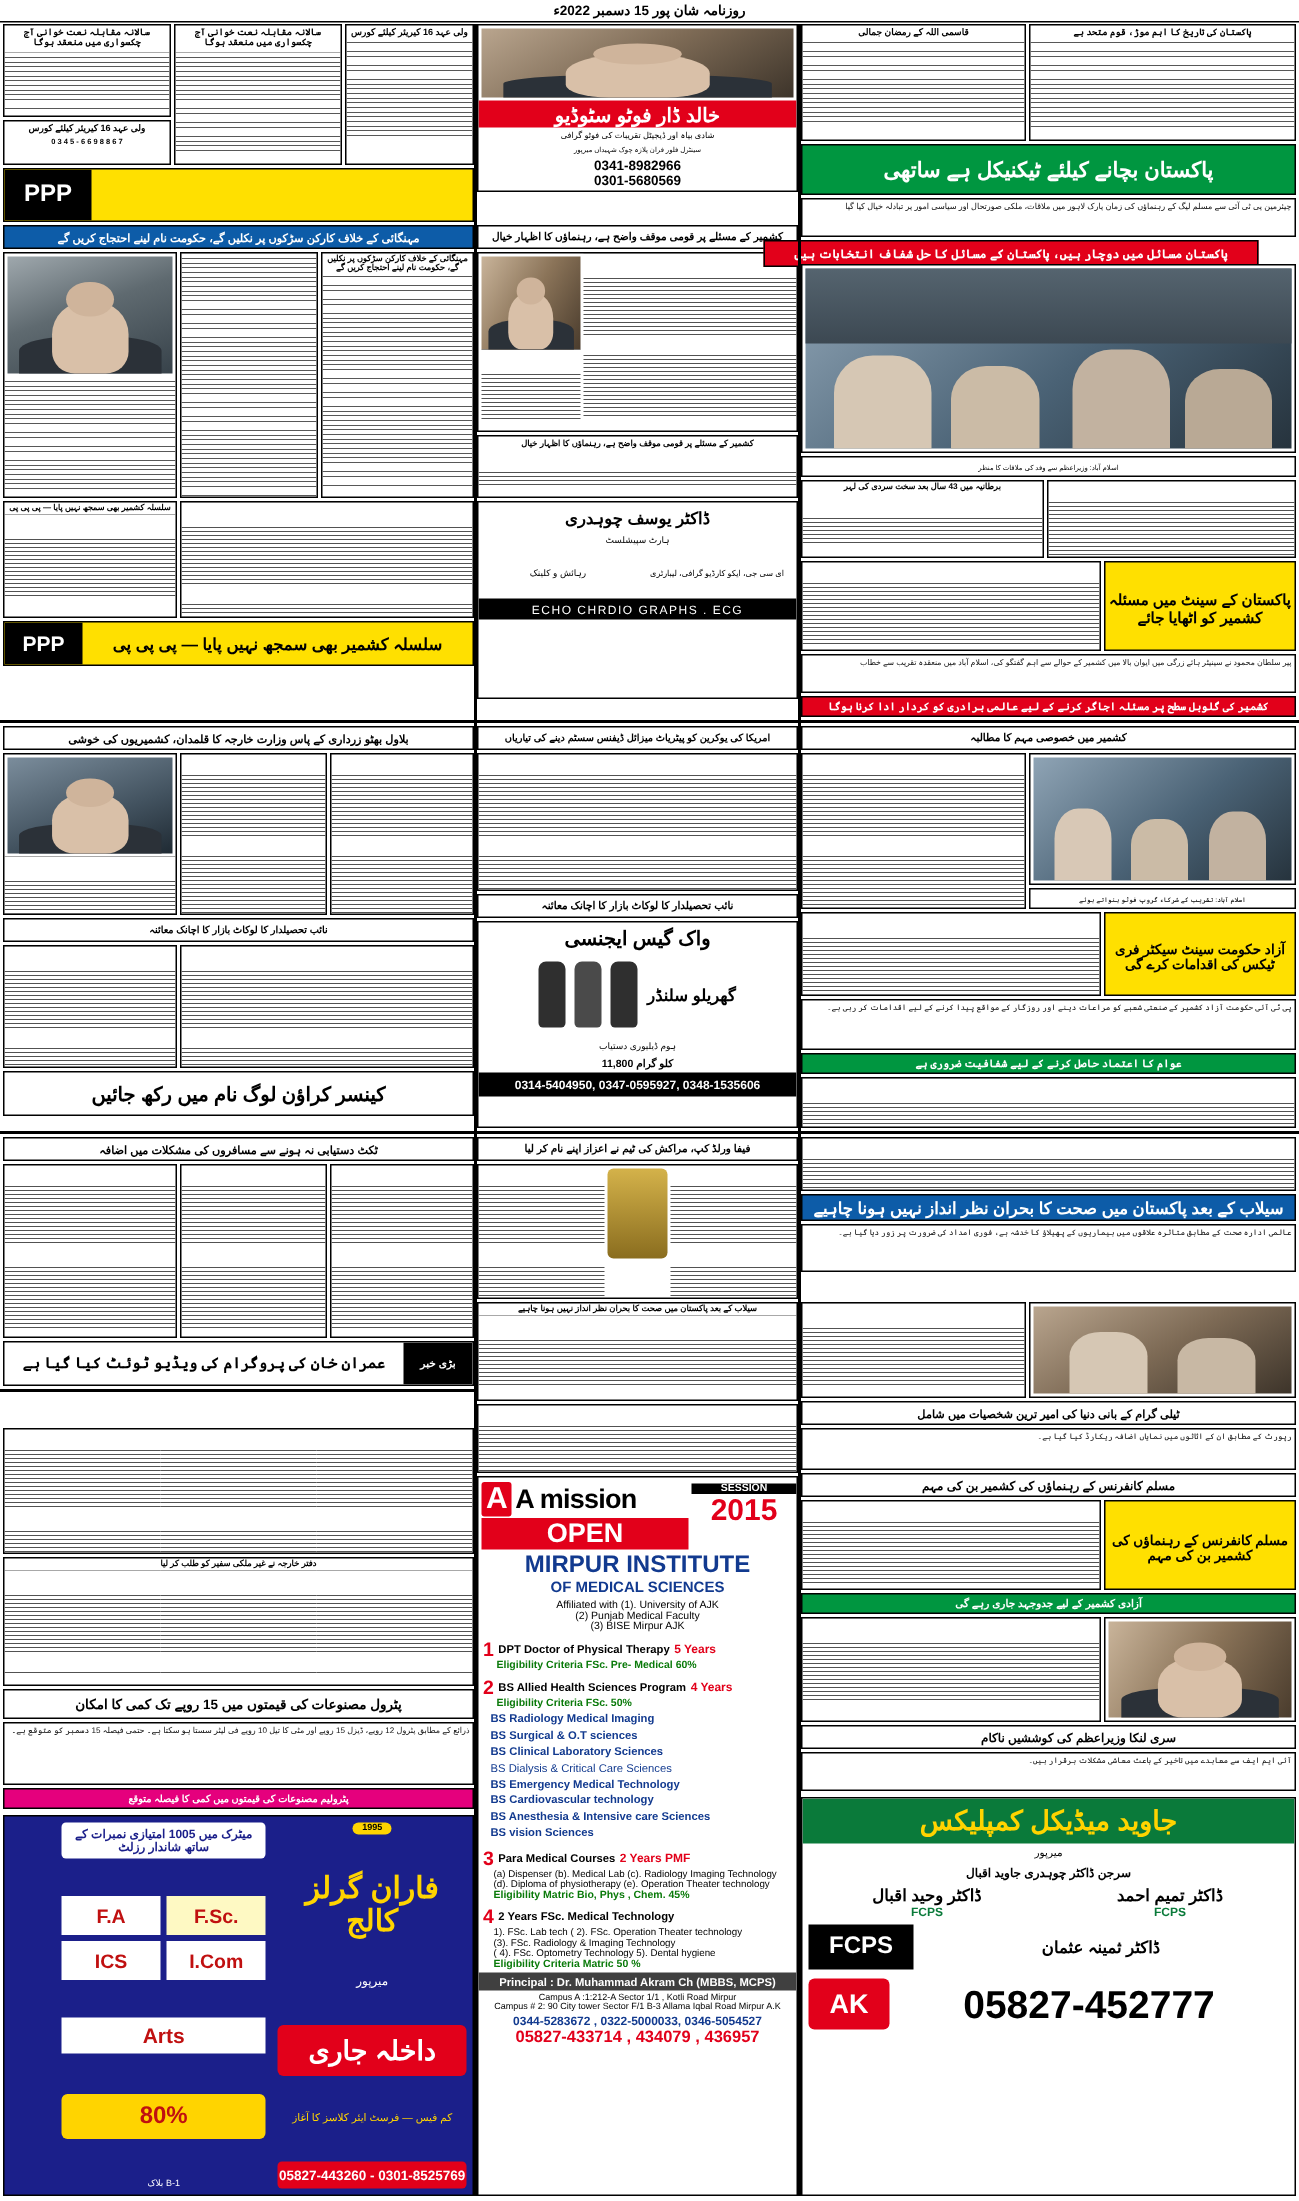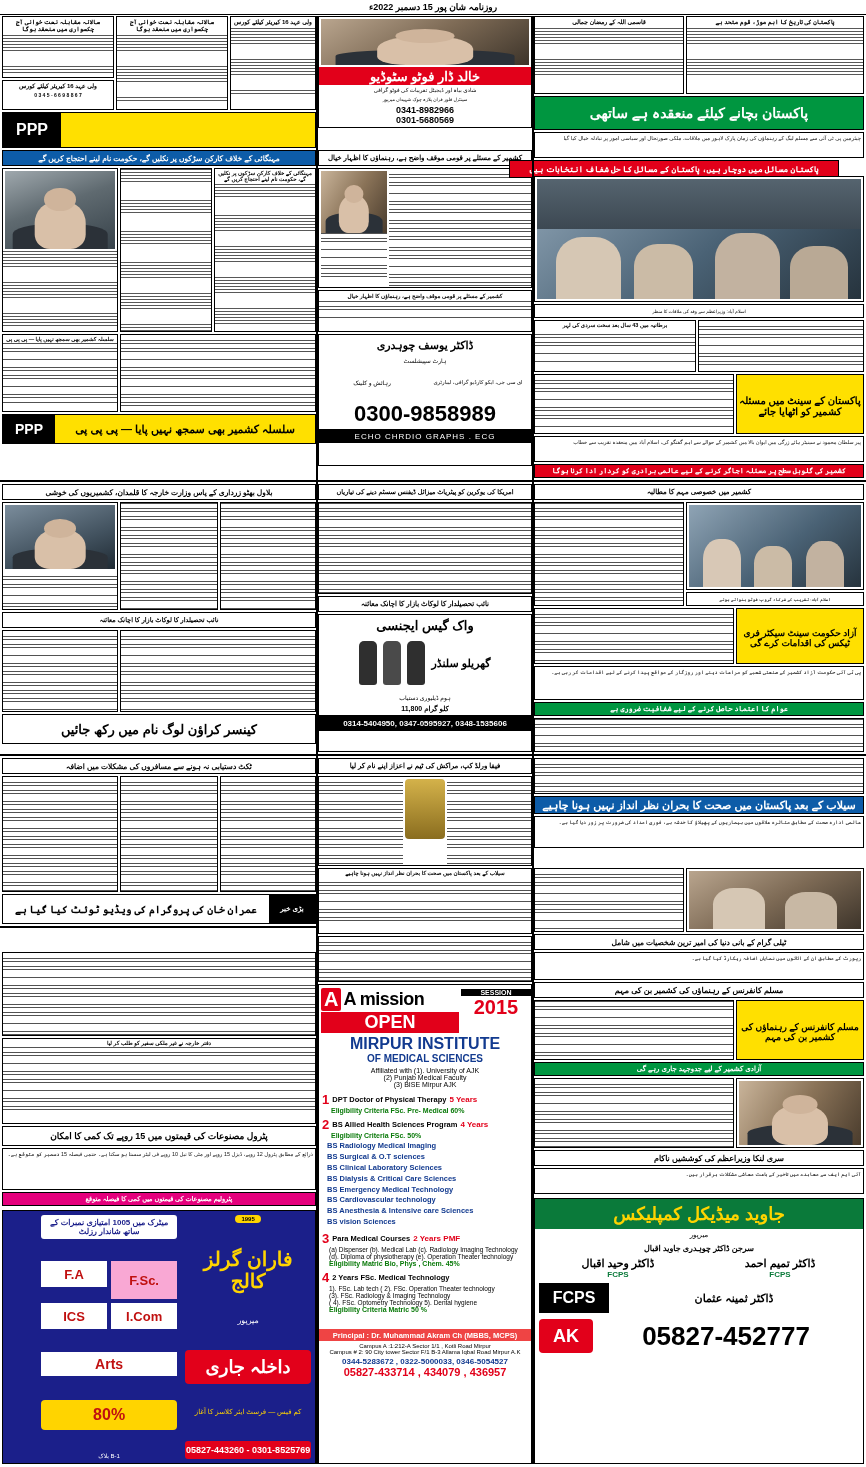--- a/index.html
+++ b/index.html
@@ -81,21 +81,21 @@
   <div class="box" style="left:534px;top:16px;width:150px;height:78px;">
     <div class="hl" style="font-size:6px;padding:2px;">قاسمی اللہ کے رمضان جمالی</div>
     <div class="txt sm lines" style="height:52px;opacity:.85;"></div>
   </div>
   <div class="box" style="left:686px;top:16px;width:178px;height:78px;">
     <div class="hl" style="font-size:6px;padding:2px;">پاکستان کی تاریخ کا اہم موڑ، قوم متحد ہے</div>
     <div class="txt sm lines" style="height:54px;opacity:.85;"></div>
   </div>
 
   <div class="box grn" style="left:534px;top:96px;width:330px;height:34px;">
-    <div class="ctr" style="height:100%;font-size:14px;font-weight:bold;direction:rtl;">پاکستان بچانے کیلئے منعقدہ ہے ساتھی</div>
+    <div class="ctr" style="height:100%;font-size:14px;font-weight:bold;direction:rtl;">پاکستان بچانے کیلئے ٹیکنیکل ہے ساتھی</div>
   </div>
 
   <div class="box ylw" style="left:2px;top:112px;width:314px;height:36px;">
     <div style="display:flex;height:100%;align-items:center;">
       <div class="blk ctr" style="width:58px;height:100%;font-size:16px;font-weight:bold;">PPP</div>
     </div>
   </div>
 
   <div class="box blu" style="left:2px;top:150px;width:314px;height:16px;">
     <div class="ctr" style="height:100%;font-size:7.5px;font-weight:bold;direction:rtl;">مہنگائی کے خلاف کارکن سڑکوں پر نکلیں گے، حکومت نام لینے احتجاج کریں گے</div>
@@ -178,21 +178,20 @@
     </div>
   </div>
 
   <div class="box" style="left:318px;top:334px;width:214px;height:132px;">
     <div class="ctr" style="height:20px;font-size:11px;font-weight:bold;direction:rtl;">ڈاکٹر یوسف چوہدری</div>
     <div class="ctr" style="height:10px;font-size:6px;direction:rtl;">ہارٹ سپیشلسٹ</div>
     <div style="display:flex;">
       <div class="ctr" style="flex:1;height:34px;font-size:6px;direction:rtl;">رہائش و کلینک</div>
       <div class="ctr" style="flex:1;height:34px;font-size:5.4px;direction:rtl;">ای سی جی، ایکو کارڈیو گرافی، لیبارٹری</div>
     </div>
-    <div class="ctr nums" style="height:30px;font-size:22px;font-weight:bold;">0300-9858989</div>
     <div class="blk ctr" style="height:14px;font-size:8px;letter-spacing:1px;">ECHO CHRDIO GRAPHS . ECG</div>
   </div>
 
   <div class="box" style="left:534px;top:374px;width:200px;height:60px;">
     <div class="mini lines2" style="height:56px;opacity:.85;"></div>
   </div>
   <div class="box ylw" style="left:736px;top:374px;width:128px;height:60px;">
     <div class="ctr" style="height:100%;font-size:10px;font-weight:bold;direction:rtl;padding:2px;">پاکستان کے سینٹ میں مسئلہ کشمیر کو اٹھایا جائے</div>
   </div>
   <div class="box" style="left:534px;top:436px;width:330px;height:26px;">
@@ -391,21 +390,21 @@
   <div class="box mag" style="left:2px;top:1192px;width:314px;height:14px;">
     <div class="ctr" style="height:100%;font-size:6.5px;font-weight:bold;direction:rtl;">پٹرولیم مصنوعات کی قیمتوں میں کمی کا فیصلہ متوقع</div>
   </div>
 
   <div class="box" style="left:2px;top:1210px;width:314px;height:254px;background:#1b1f8a;">
     <div style="display:flex;height:100%;">
       <div style="width:52%;padding:4px;display:flex;flex-direction:column;justify-content:space-between;margin-left:34px;">
         <div class="ctr" style="background:#fff;color:#1b1f8a;border-radius:3px;font-size:8px;font-weight:bold;direction:rtl;padding:3px;">میٹرک میں 1005 امتیازی نمبرات کے ساتھ شاندار رزلٹ</div>
         <div style="display:grid;grid-template-columns:1fr 1fr;gap:4px;margin-top:4px;">
           <div class="ctr" style="background:#fff;color:#c01010;height:26px;font-size:13px;font-weight:bold;">F.A</div>
-          <div class="ctr" style="background:#f9a8d4;color:#c01010;height:38px;font-size:13px;font-weight:bold;">F.Sc.</div>
+          <div class="ctr" style="background:#fef9c3;color:#c01010;height:26px;font-size:13px;font-weight:bold;">F.Sc.</div>
           <div class="ctr" style="background:#fff;color:#c01010;height:26px;font-size:13px;font-weight:bold;">ICS</div>
           <div class="ctr" style="background:#fff;color:#c01010;height:26px;font-size:13px;font-weight:bold;">I.Com</div>
         </div>
         <div class="ctr" style="background:#fff;color:#c01010;height:24px;font-size:14px;font-weight:bold;margin-top:4px;">Arts</div>
         <div class="ctr" style="background:#ffd400;color:#c01010;height:30px;font-size:16px;font-weight:bold;margin-top:6px;border-radius:4px;">80%</div>
         <div class="ctr" style="color:#fff;font-size:6px;direction:rtl;margin-top:4px;">B-1 بلاک</div>
       </div>
       <div style="width:48%;padding:4px;display:flex;flex-direction:column;justify-content:space-between;align-items:center;">
         <div class="ctr" style="background:#ffd400;color:#000;font-size:6px;font-weight:bold;border-radius:8px;padding:1px 6px;">1995</div>
         <div class="ctr" style="color:#ffd400;font-size:20px;font-weight:bold;direction:rtl;text-align:center;line-height:1.1;">فاران گرلز کالج</div>
@@ -456,21 +455,21 @@
       <span style="font-size:13px;font-weight:bold;color:#e2001a;">2</span>
       <span style="font-size:7.5px;font-weight:bold;">BS Allied Health Sciences Program</span>
       <span style="font-size:8px;font-weight:bold;color:#e2001a;">4 Years</span>
     </div>
     <div style="font-size:7px;padding-left:12px;color:#0a7a0a;font-weight:bold;">Eligibility Criteria FSc. 50%</div>
 
     <div style="padding-left:8px;margin-top:2px;">
       <div style="font-size:7.5px;color:#123a8f;font-weight:bold;line-height:1.45;">BS Radiology Medical Imaging</div>
       <div style="font-size:7.5px;color:#123a8f;font-weight:bold;line-height:1.45;">BS Surgical &amp; O.T sciences</div>
       <div style="font-size:7.5px;color:#123a8f;font-weight:bold;line-height:1.45;">BS Clinical Laboratory Sciences</div>
-      <div style="font-size:7.5px;color:#123a8f;font-weight:bold;line-height:1.45;">BS Dialysis &amp; Critical Care Sciences</div>
+      <div style="font-size:7.5px;color:#123a8f;font-weight:normal;line-height:1.45;">BS Dialysis &amp; Critical Care Sciences</div>
       <div style="font-size:7.5px;color:#123a8f;font-weight:bold;line-height:1.45;">BS Emergency  Medical Technology</div>
       <div style="font-size:7.5px;color:#123a8f;font-weight:bold;line-height:1.45;">BS Cardiovascular technology</div>
       <div style="font-size:7.5px;color:#123a8f;font-weight:bold;line-height:1.45;">BS Anesthesia &amp; Intensive care Sciences</div>
       <div style="font-size:7.5px;color:#123a8f;font-weight:bold;line-height:1.45;">BS vision Sciences</div>
     </div>
 
     <div style="display:flex;align-items:center;gap:3px;margin-top:3px;padding-left:3px;">
       <span style="font-size:13px;font-weight:bold;color:#e2001a;">3</span>
       <span style="font-size:7.5px;font-weight:bold;">Para Medical Courses</span>
       <span style="font-size:8px;font-weight:bold;color:#e2001a;">2 Years PMF</span>
@@ -481,21 +480,21 @@
 
     <div style="display:flex;align-items:center;gap:3px;margin-top:3px;padding-left:3px;">
       <span style="font-size:13px;font-weight:bold;color:#e2001a;">4</span>
       <span style="font-size:7.5px;font-weight:bold;">2 Years FSc. Medical Technology</span>
     </div>
     <div style="font-size:6.5px;padding-left:10px;">1). FSc. Lab tech ( 2). FSc. Operation Theater  technology</div>
     <div style="font-size:6.5px;padding-left:10px;">(3). FSc. Radiology &amp; Imaging Technology</div>
     <div style="font-size:6.5px;padding-left:10px;">( 4). FSc. Optometry Technology  5). Dental hygiene</div>
     <div style="font-size:7px;padding-left:10px;color:#0a7a0a;font-weight:bold;">Eligibility Criteria Matric 50 %</div>
 
-    <div class="ctr" style="background:#ef4444;color:#fff;font-size:7.5px;font-weight:bold;margin-top:16px;height:12px;">Principal : Dr. Muhammad Akram Ch (MBBS, MCPS)</div>
+    <div class="ctr" style="background:#404040;color:#fff;font-size:7.5px;font-weight:bold;margin-top:2px;height:12px;">Principal : Dr. Muhammad Akram Ch (MBBS, MCPS)</div>
     <div class="ctr" style="font-size:6px;margin-top:2px;">Campus A :1:212-A Sector 1/1 , Kotli Road Mirpur</div>
     <div class="ctr" style="font-size:6px;">Campus # 2: 90 City tower Sector F/1 B-3 Allama Iqbal Road Mirpur A.K</div>
     <div class="ctr" style="font-size:8px;font-weight:bold;color:#123a8f;margin-top:2px;">0344-5283672 , 0322-5000033, 0346-5054527</div>
     <div class="ctr" style="font-size:11px;font-weight:bold;color:#e2001a;">05827-433714 , 434079 , 436957</div>
   </div>
 
   <div class="box" style="left:534px;top:982px;width:330px;height:16px;">
     <div class="ctr" style="height:100%;font-size:8px;font-weight:bold;direction:rtl;">مسلم کانفرنس کے رہنماؤں کی کشمیر بن کی مہم</div>
   </div>
   <div class="box" style="left:534px;top:1000px;width:200px;height:60px;">

